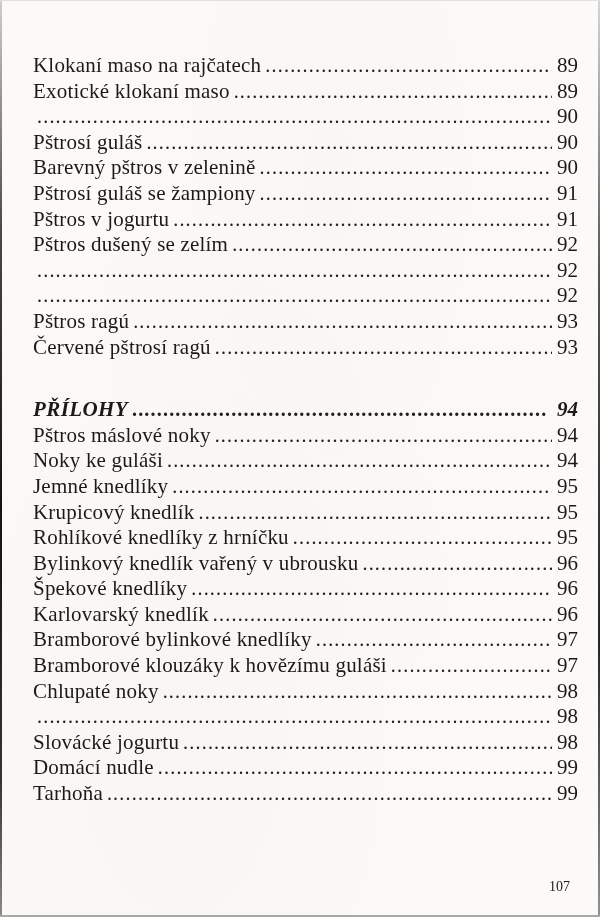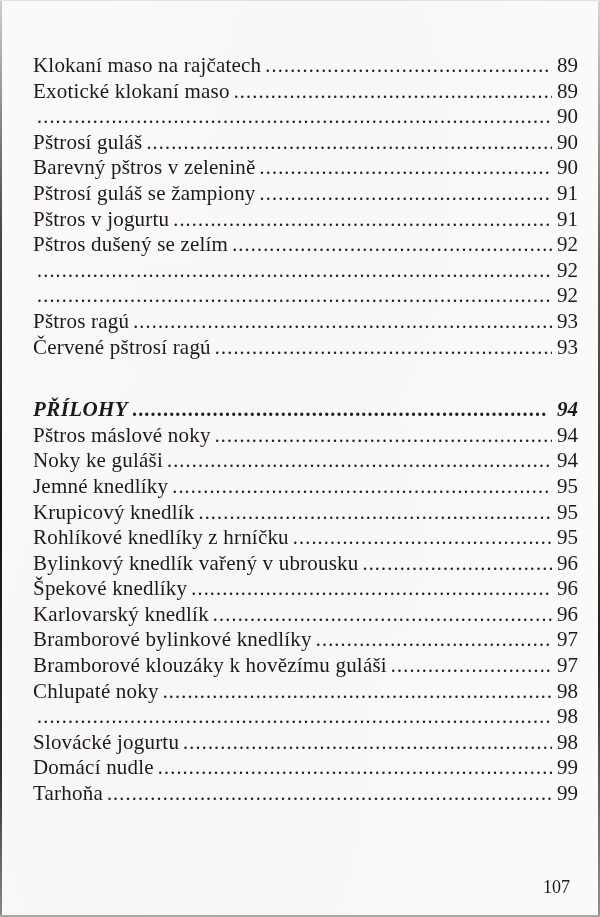--- a/index.html
+++ b/index.html
@@ -86,21 +86,21 @@
   }
   .row.heading .pagenum {
     font-weight: 700;
     font-style: italic;
     margin-left: 4px;
   }
   .footer-pagenum {
     position: absolute;
     top: 874px;
     right: 30px;
-    font-size: 18px;
+    font-size: 14px;
     line-height: 24px;
     color: #1c1a18;
   }
 </style>
 </head>
 <body>
 
 <div class="page">
   <div class="toc" id="toc">
       <div class="toc-section">

